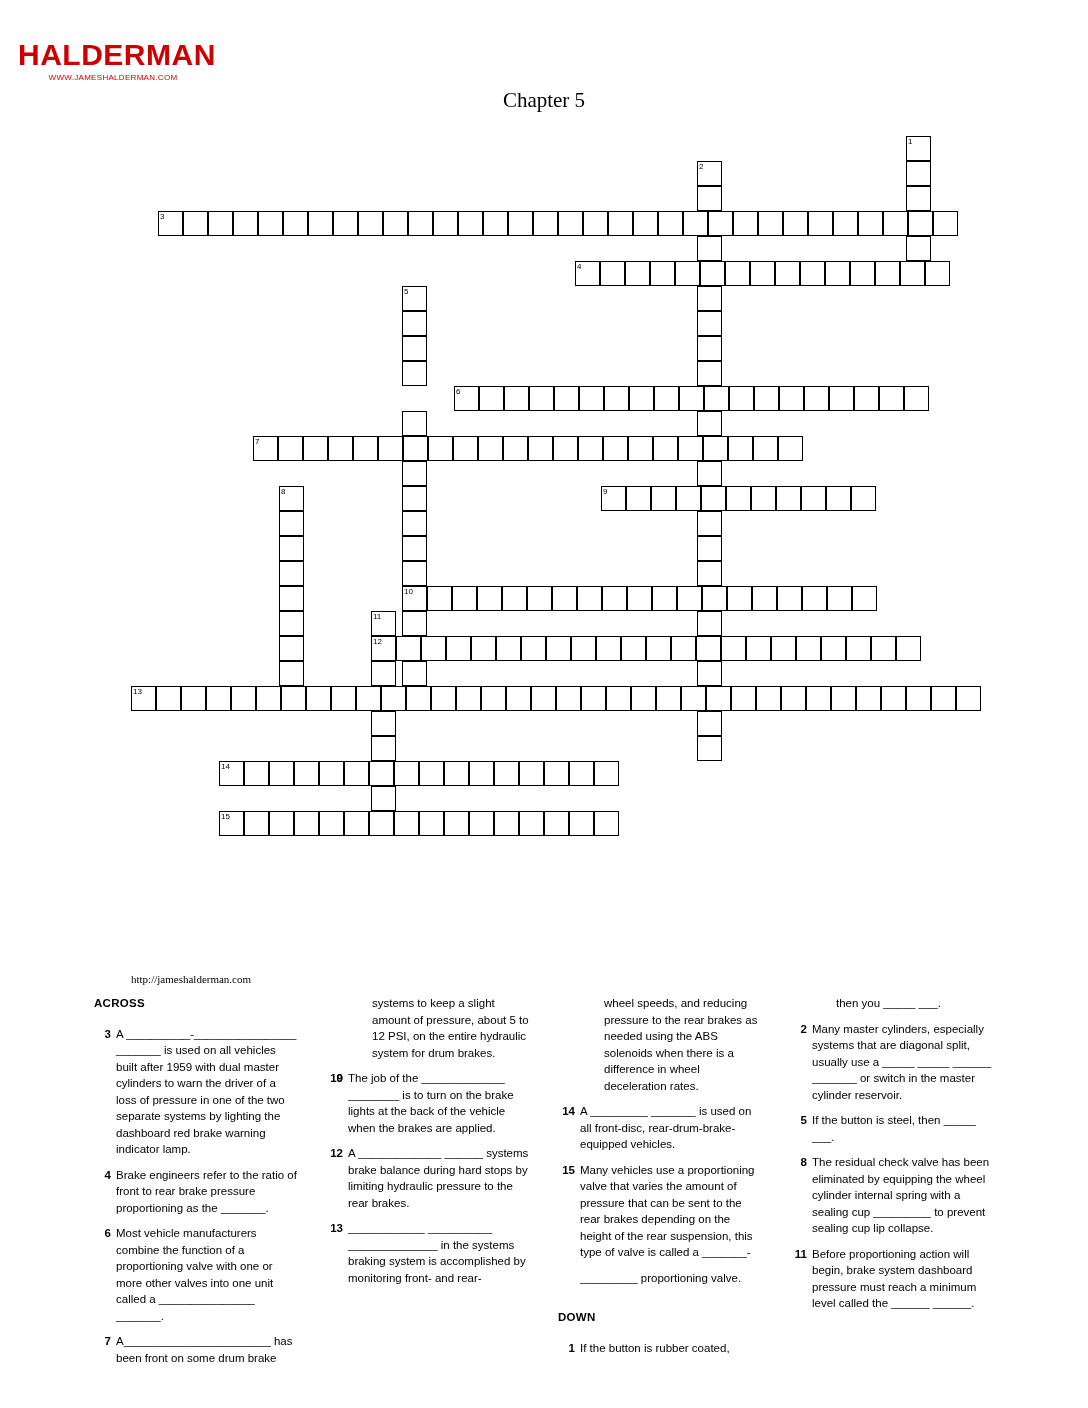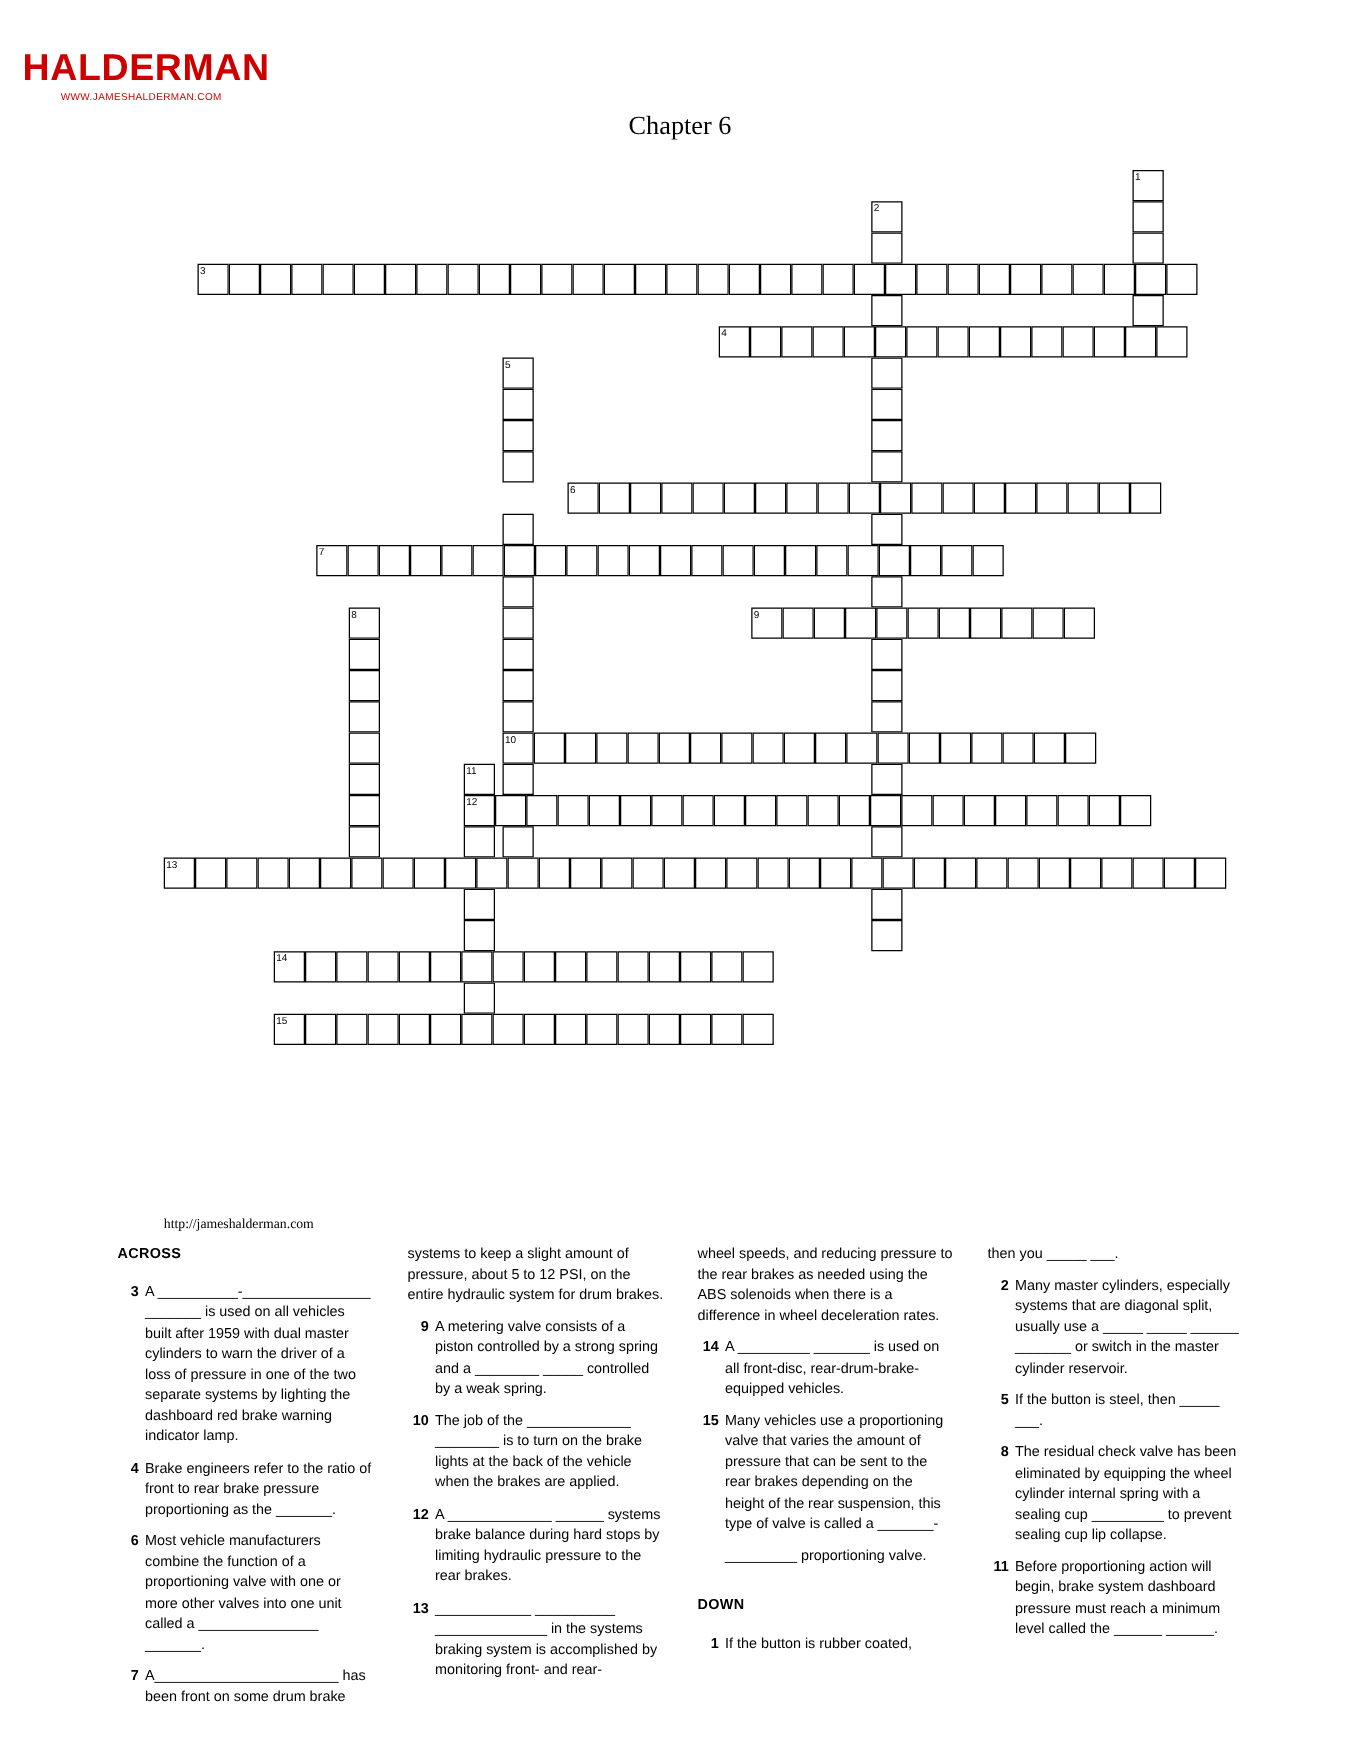--- a/index.html
+++ b/index.html
@@ -131,32 +131,33 @@
   .clue .cnum {
     position: absolute;
     left: 0;
     top: 0;
     width: 17px;
     text-align: right;
     font-weight: bold;
   }
   .cont {
     margin-bottom: 9px;
+    margin-left: 46px;
   }
   .spacer-lg { height: 14px; }
 </style>
 </head>
 <body>
 
 <div id="header">
   <div id="logo-block">
     <div id="logo-text">HALDERMAN</div>
     <div id="logo-sub">WWW.JAMESHALDERMAN.COM</div>
   </div>
-  <div id="subtitle">Chapter 6</div>
+  <div id="subtitle">Chapter 5</div>
 </div>
 
 <div id="grid-wrap">
   <div id="source-url">http://jameshalderman.com</div>
 <div class="cell" style="left: 906px; top: 8px;">
       <span class="num">1</span>
     </div>
     <div class="cell" style="left: 697px; top: 33px;">
       <span class="num">2</span>
     </div>
@@ -456,21 +457,20 @@
     <div class="clue">
       <span class="cnum">7</span>
       <span>A_______________________ has been front on some drum brake</span>
     </div>
   </div>
 
   <div class="col" id="col2">
     <div class="cont">systems to keep a slight amount of pressure, about 5 to 12 PSI, on the entire hydraulic system for drum brakes.</div>
     <div class="clue">
       <span class="cnum">9</span>
-      <span>A metering valve consists of a piston controlled by a strong spring and a ________ _____ controlled by a weak spring.</span>
     </div>
     <div class="clue">
       <span class="cnum">10</span>
       <span>The job of the _____________ ________ is to turn on the brake lights at the back of the vehicle when the brakes are applied.</span>
     </div>
     <div class="clue">
       <span class="cnum">12</span>
       <span>A _____________ ______ systems brake balance during hard stops by limiting hydraulic pressure to the rear brakes.</span>
     </div>
     <div class="clue">

